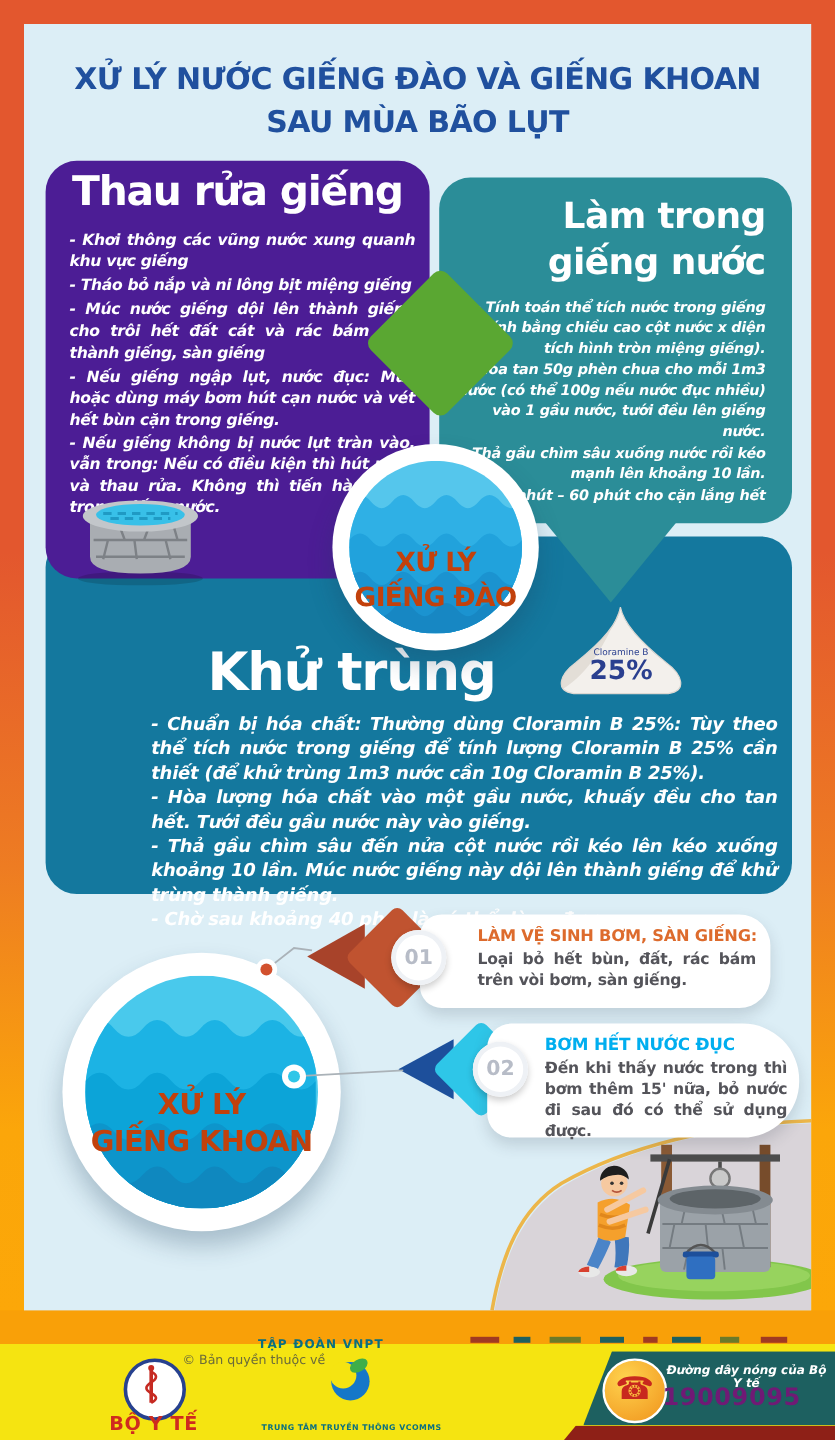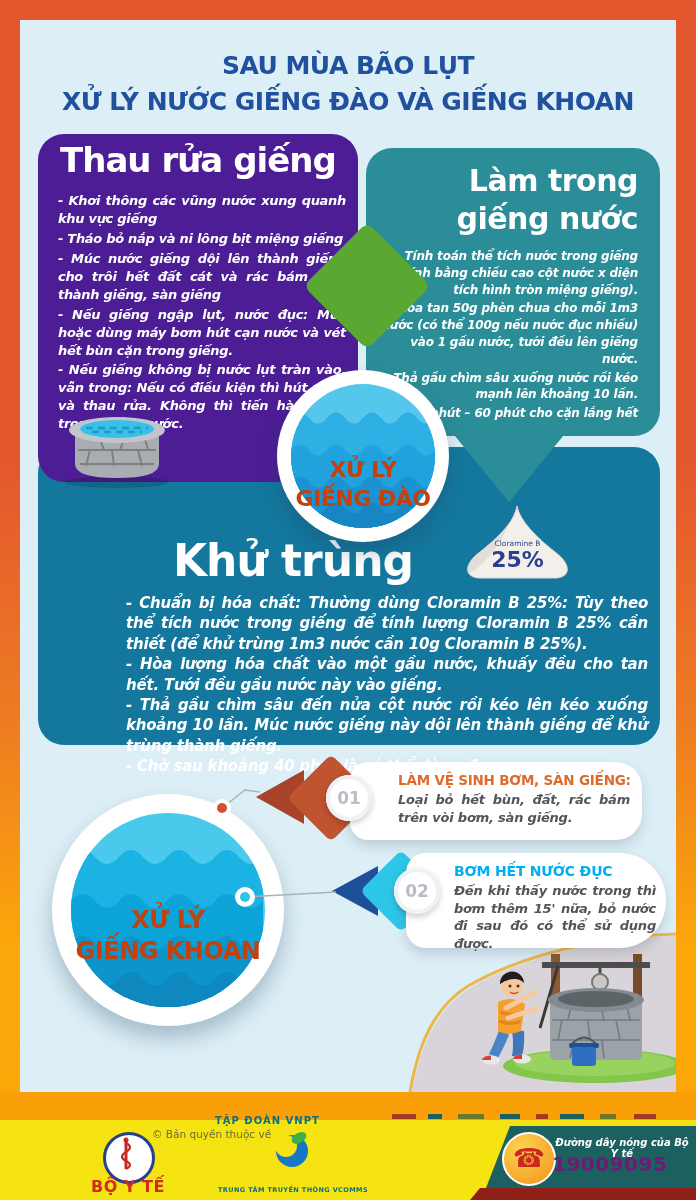--- a/index.html
+++ b/index.html
@@ -67,21 +67,21 @@
   .cd-label{top:50px;font-size:22px;}
   .ck-label{top:75px;font-size:24px;}
 
   
   .step-card{position:absolute;background:#fff;box-shadow:0 6px 12px rgba(50,60,80,.18);z-index:15;}
   .step1-card{left:350px;top:762px;width:292px;height:78px;border-radius:18px 26px 26px 18px;}
   .step2-card{left:406px;top:853px;width:260px;height:95px;border-radius:20px 47px 47px 20px;}
   .step-title{position:absolute;left:48px;top:10px;font-weight:bold;font-size:13.5px;letter-spacing:-0.2px;}
   .step1-title{color:#dd6b2d;}
   .step2-title{color:#00aeef;font-size:14px;}
-  .step-body{position:absolute;left:48px;top:29px;font-size:13px;font-style:italic;font-weight:bold;
+  .step-body{position:absolute;left:48px;top:29px;font-size:13px;font-weight:bold;
      color:#54545a;line-height:1.35;text-align:justify;letter-spacing:-0.2px;}
   .step1-body{width:232px;}
   .step2-body{width:202px;}
   .step-num{position:absolute;width:46px;height:46px;border-radius:50%;background:#fff;z-index:16;
      box-shadow:0 3px 6px rgba(0,0,0,.2),inset 0 0 0 4px #eef1f5;color:#b7bcc7;font-weight:bold;
      font-size:17px;line-height:46px;text-align:center;}
   .step1-num{left:326px;top:775px;}
   .step2-num{left:394px;top:868px;}
   .step1-diamond{position:absolute;left:300px;top:767px;width:62px;height:62px;background:#c05330;
      transform:rotate(45deg);border-radius:6px;z-index:14;}
@@ -121,22 +121,22 @@
   .maroon-strip{position:absolute;left:470px;top:1188px;width:226px;height:12px;background:#8e2017;
      clip-path:polygon(10px 0,100% 0,100% 100%,0 100%);z-index:45;}
   .dash{position:absolute;top:1114px;height:5px;z-index:46;}
 </style>
 </head>
 <body>
 
 <div class="page">
 
   <div class="main-title">
+    <div>XỬ LÝ NƯỚC GIẾNG ĐÀO VÀ GIẾNG KHOAN</div>
     <div>SAU MÙA BÃO LỤT</div>
-    <div>XỬ LÝ NƯỚC GIẾNG ĐÀO VÀ GIẾNG KHOAN</div>
   </div>
 
   <div class="panel-blue">
     <div class="pb-head">Khử trùng</div>
     <div class="pb-list">
       <p>- Chuẩn bị hóa chất: Thường dùng Cloramin B 25%: Tùy theo thể tích nước trong giếng để tính lượng Cloramin B 25% cần thiết (để khử trùng 1m3 nước cần 10g Cloramin B 25%).</p>
       <p>- Hòa lượng hóa chất vào một gầu nước, khuấy đều cho tan hết. Tưới đều gầu nước này vào giếng.</p>
       <p>- Thả gầu chìm sâu đến nửa cột nước rồi kéo lên kéo xuống khoảng 10 lần. Múc nước giếng này dội lên thành giếng để khử trùng thành giếng.</p>
       <p>- Chờ sau khoảng 40 phút là có thể dùng được.</p>
     </div>

